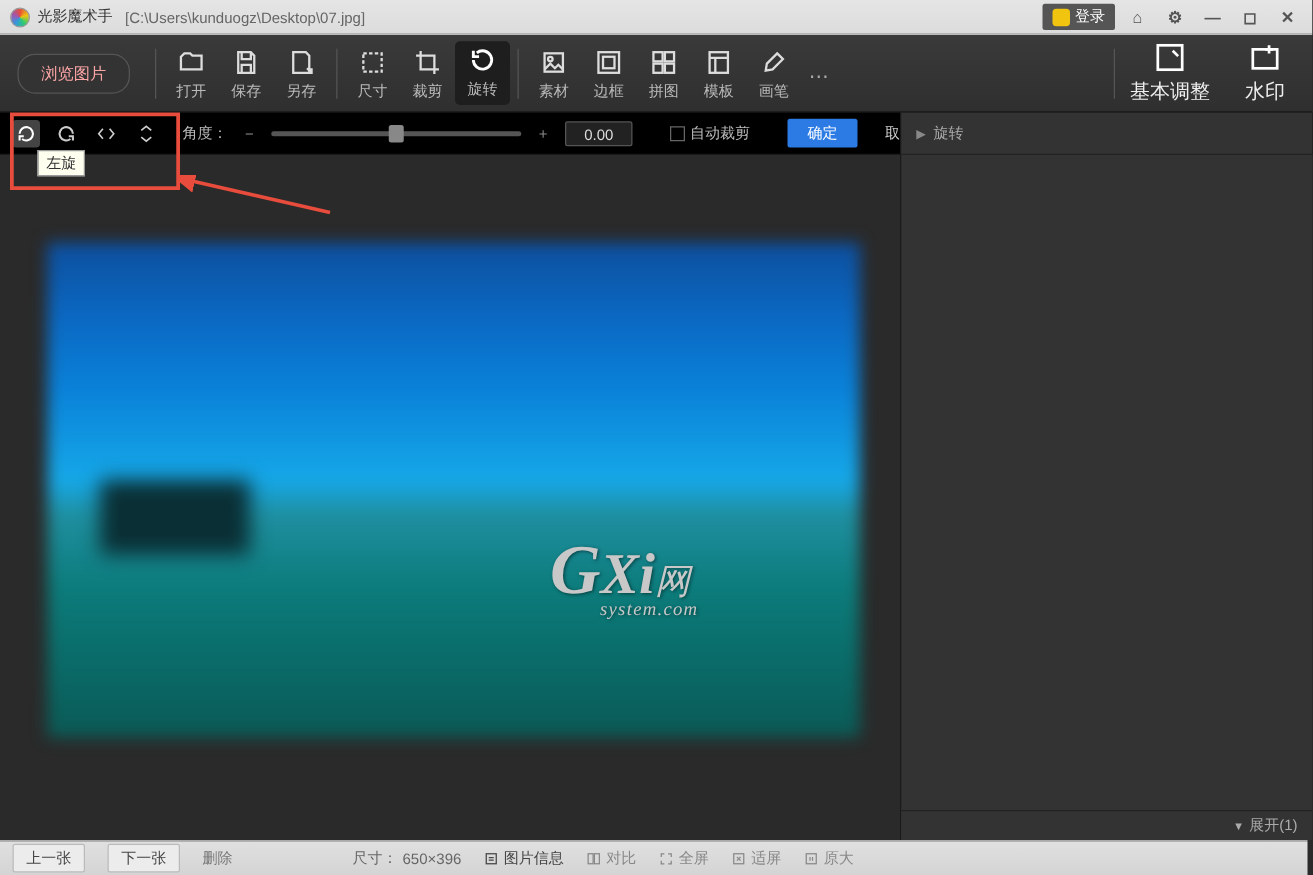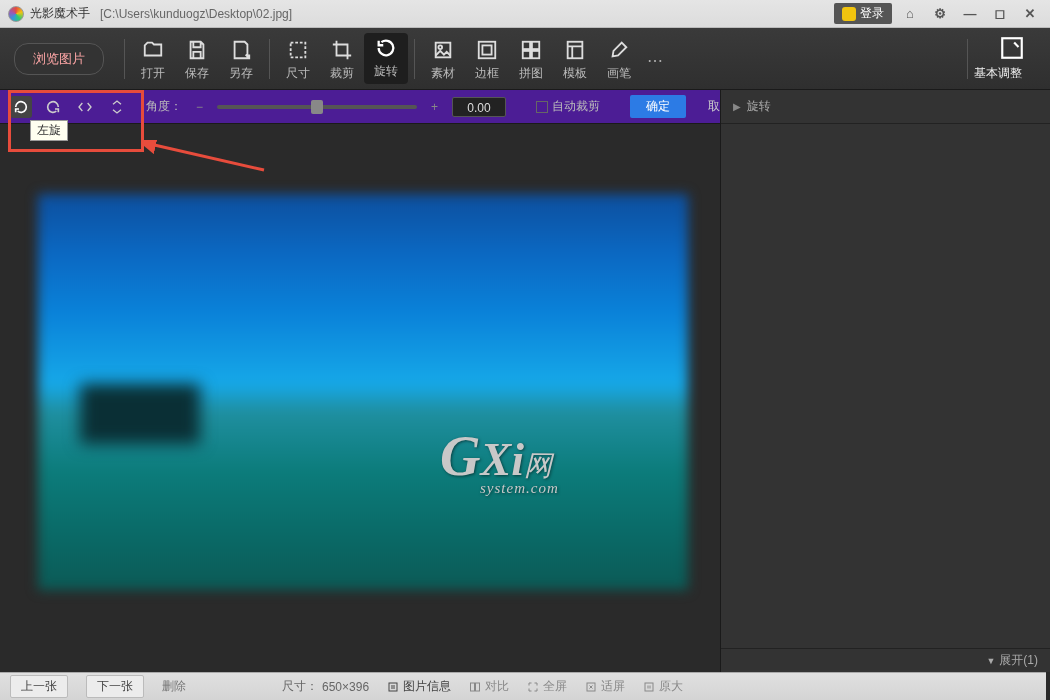--- a/index.html
+++ b/index.html
@@ -54,27 +54,27 @@
   }
   .tb-item.active { background:#1e1e1e; border-radius:4px; padding-bottom:4px;}
   .tb-item .ic {
     display:block; width:22px; height:22px; margin:0 auto 4px;
     color:#ddd;
   }
   .tb-item.active .ic { color:#fff; }
   .tb-sep{width:1px;height:40px;background:#555;margin:0 6px;}
   .spacer{flex:1;}
   .right-tool {
-    width:76px; text-align:left; color:#eee;
-    font-size:12px; cursor:pointer;
+    width:76px; text-align:center; color:#eee;
+    font-size:16px; cursor:pointer;
   }
   .right-tool .ic{display:block;width:26px;height:26px;margin:0 auto 4px;color:#fff;}
   
   .rotatebar {
-    height:34px; background:#4c1d95;
+    height:34px; background:#000000;
     display:flex; align-items:center; padding:0 10px;
     font-size:12px; color:#bbb; gap:10px;
     border-bottom:1px solid #1a1a1a;
     position:relative;
   }
   .rot-icon{width:22px;height:22px;display:flex;align-items:center;justify-content:center;cursor:pointer;color:#ccc;}
   .rot-icon.hover{background:#444;border-radius:3px;color:#fff;}
   .angle-slider{
     position:relative;width:200px;height:4px;background:#555;border-radius:2px;
   }
@@ -173,21 +173,21 @@
   .sb-item{display:flex;align-items:center;gap:4px;color:#888;font-size:12px;}
   .sb-item.enabled{color:#444;}
   .sb-icon{width:12px;height:12px;display:inline-block;}
 </style>
 </head>
 <body>
 
 <div class="titlebar">
   <div class="logo-circle"></div>
   <span>光影魔术手</span>
-  <span class="path">[C:\Users\kunduogz\Desktop\02.jpg]</span>
+  <span class="path">[C:\Users\kunduogz\Desktop\07.jpg]</span>
   <div class="titlebar-spacer"></div>
   <div class="login-badge">
     <span class="face"></span>
     <span>登录</span>
   </div>
   <div class="win-btn">⌂</div>
   <div class="win-btn">⚙</div>
   <div class="win-btn">—</div>
   <div class="win-btn">◻</div>
   <div class="win-btn">✕</div>
@@ -278,20 +278,27 @@
 
   <div class="spacer"></div>
   <div class="tb-sep"></div>
 
   <div class="right-tool">
     <svg class="ic" viewBox="0 0 24 24" fill="none" stroke="currentColor" stroke-width="2">
         <rect x="3" y="3" width="18" height="18"></rect>
         <path d="M14 7l4 4"></path>
       </svg>
     <span>基本调整</span>
+  </div>
+  <div class="right-tool">
+    <svg class="ic" viewBox="0 0 24 24" fill="none" stroke="currentColor" stroke-width="2">
+        <rect x="3" y="6" width="18" height="14"></rect>
+        <path d="M15 3v6M12 6h6"></path>
+      </svg>
+    <span>水印</span>
   </div>
 </div>
 
 <div class="rotatebar">
   <div class="rot-icon hover">
     <svg width="16" height="16" viewBox="0 0 24 24" fill="none" stroke="currentColor" stroke-width="2.5">
         <path d="M4 12a8 8 0 1 1 3 6.3M4 20v-5h5"></path>
       </svg>
   </div>
   <div class="rot-icon">

